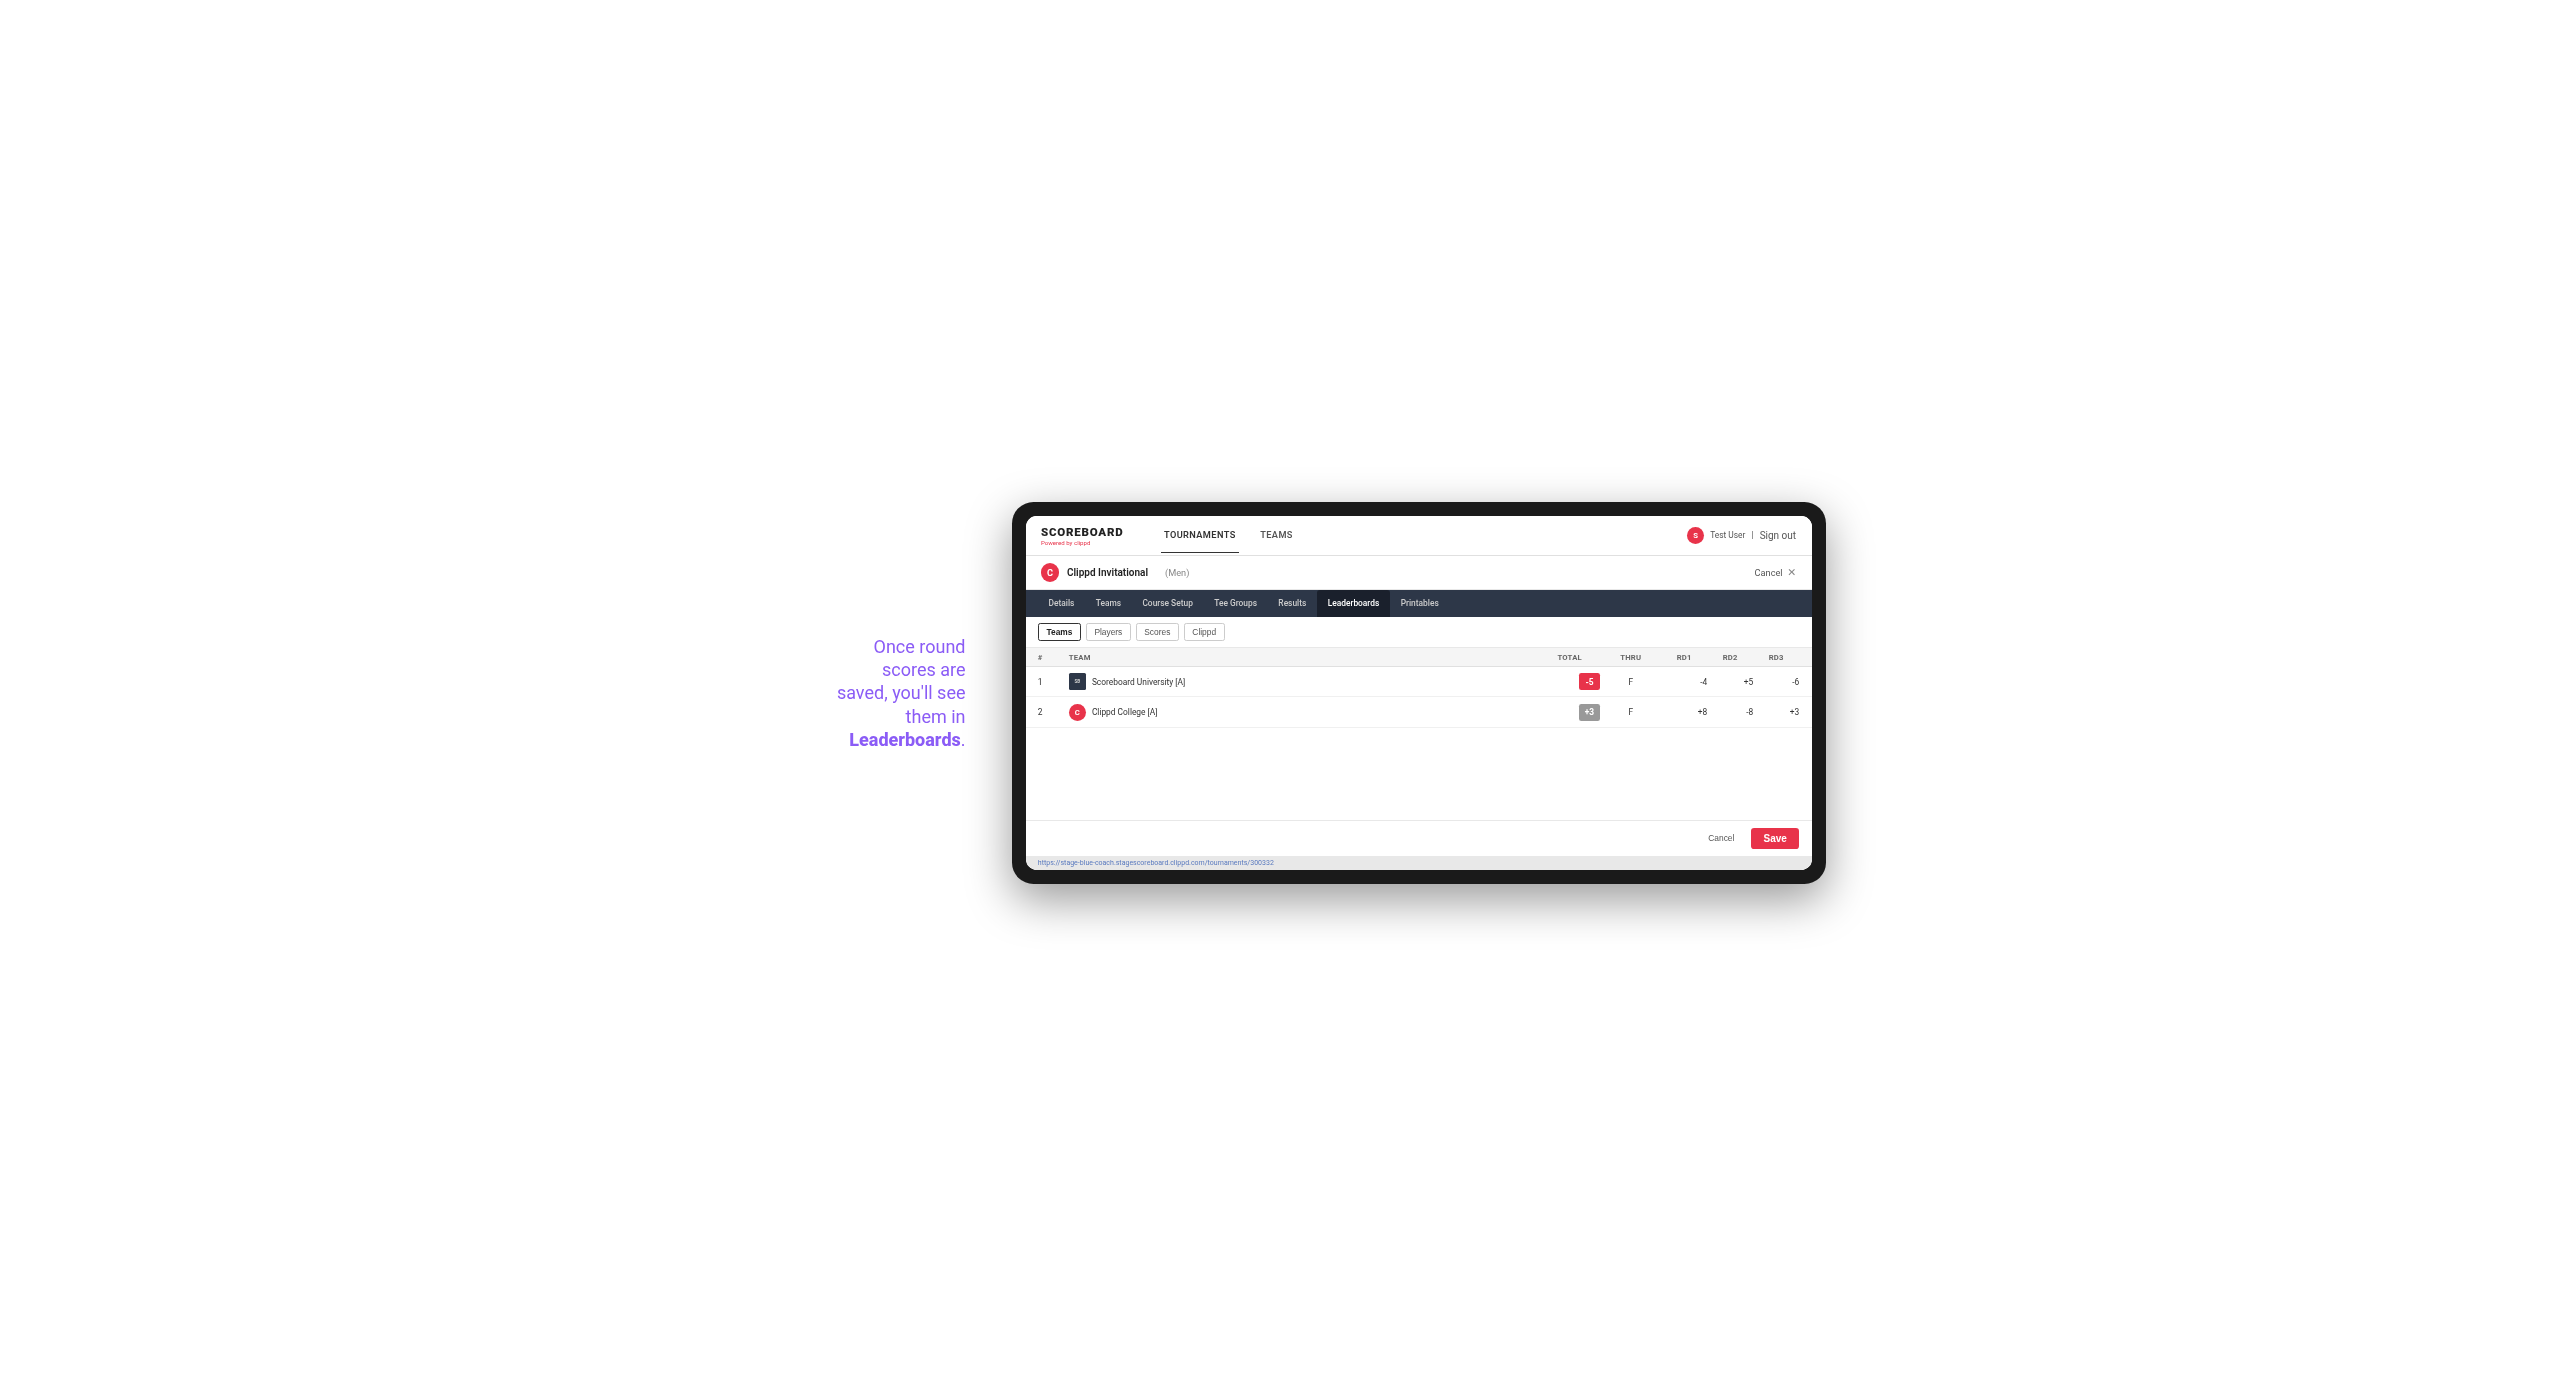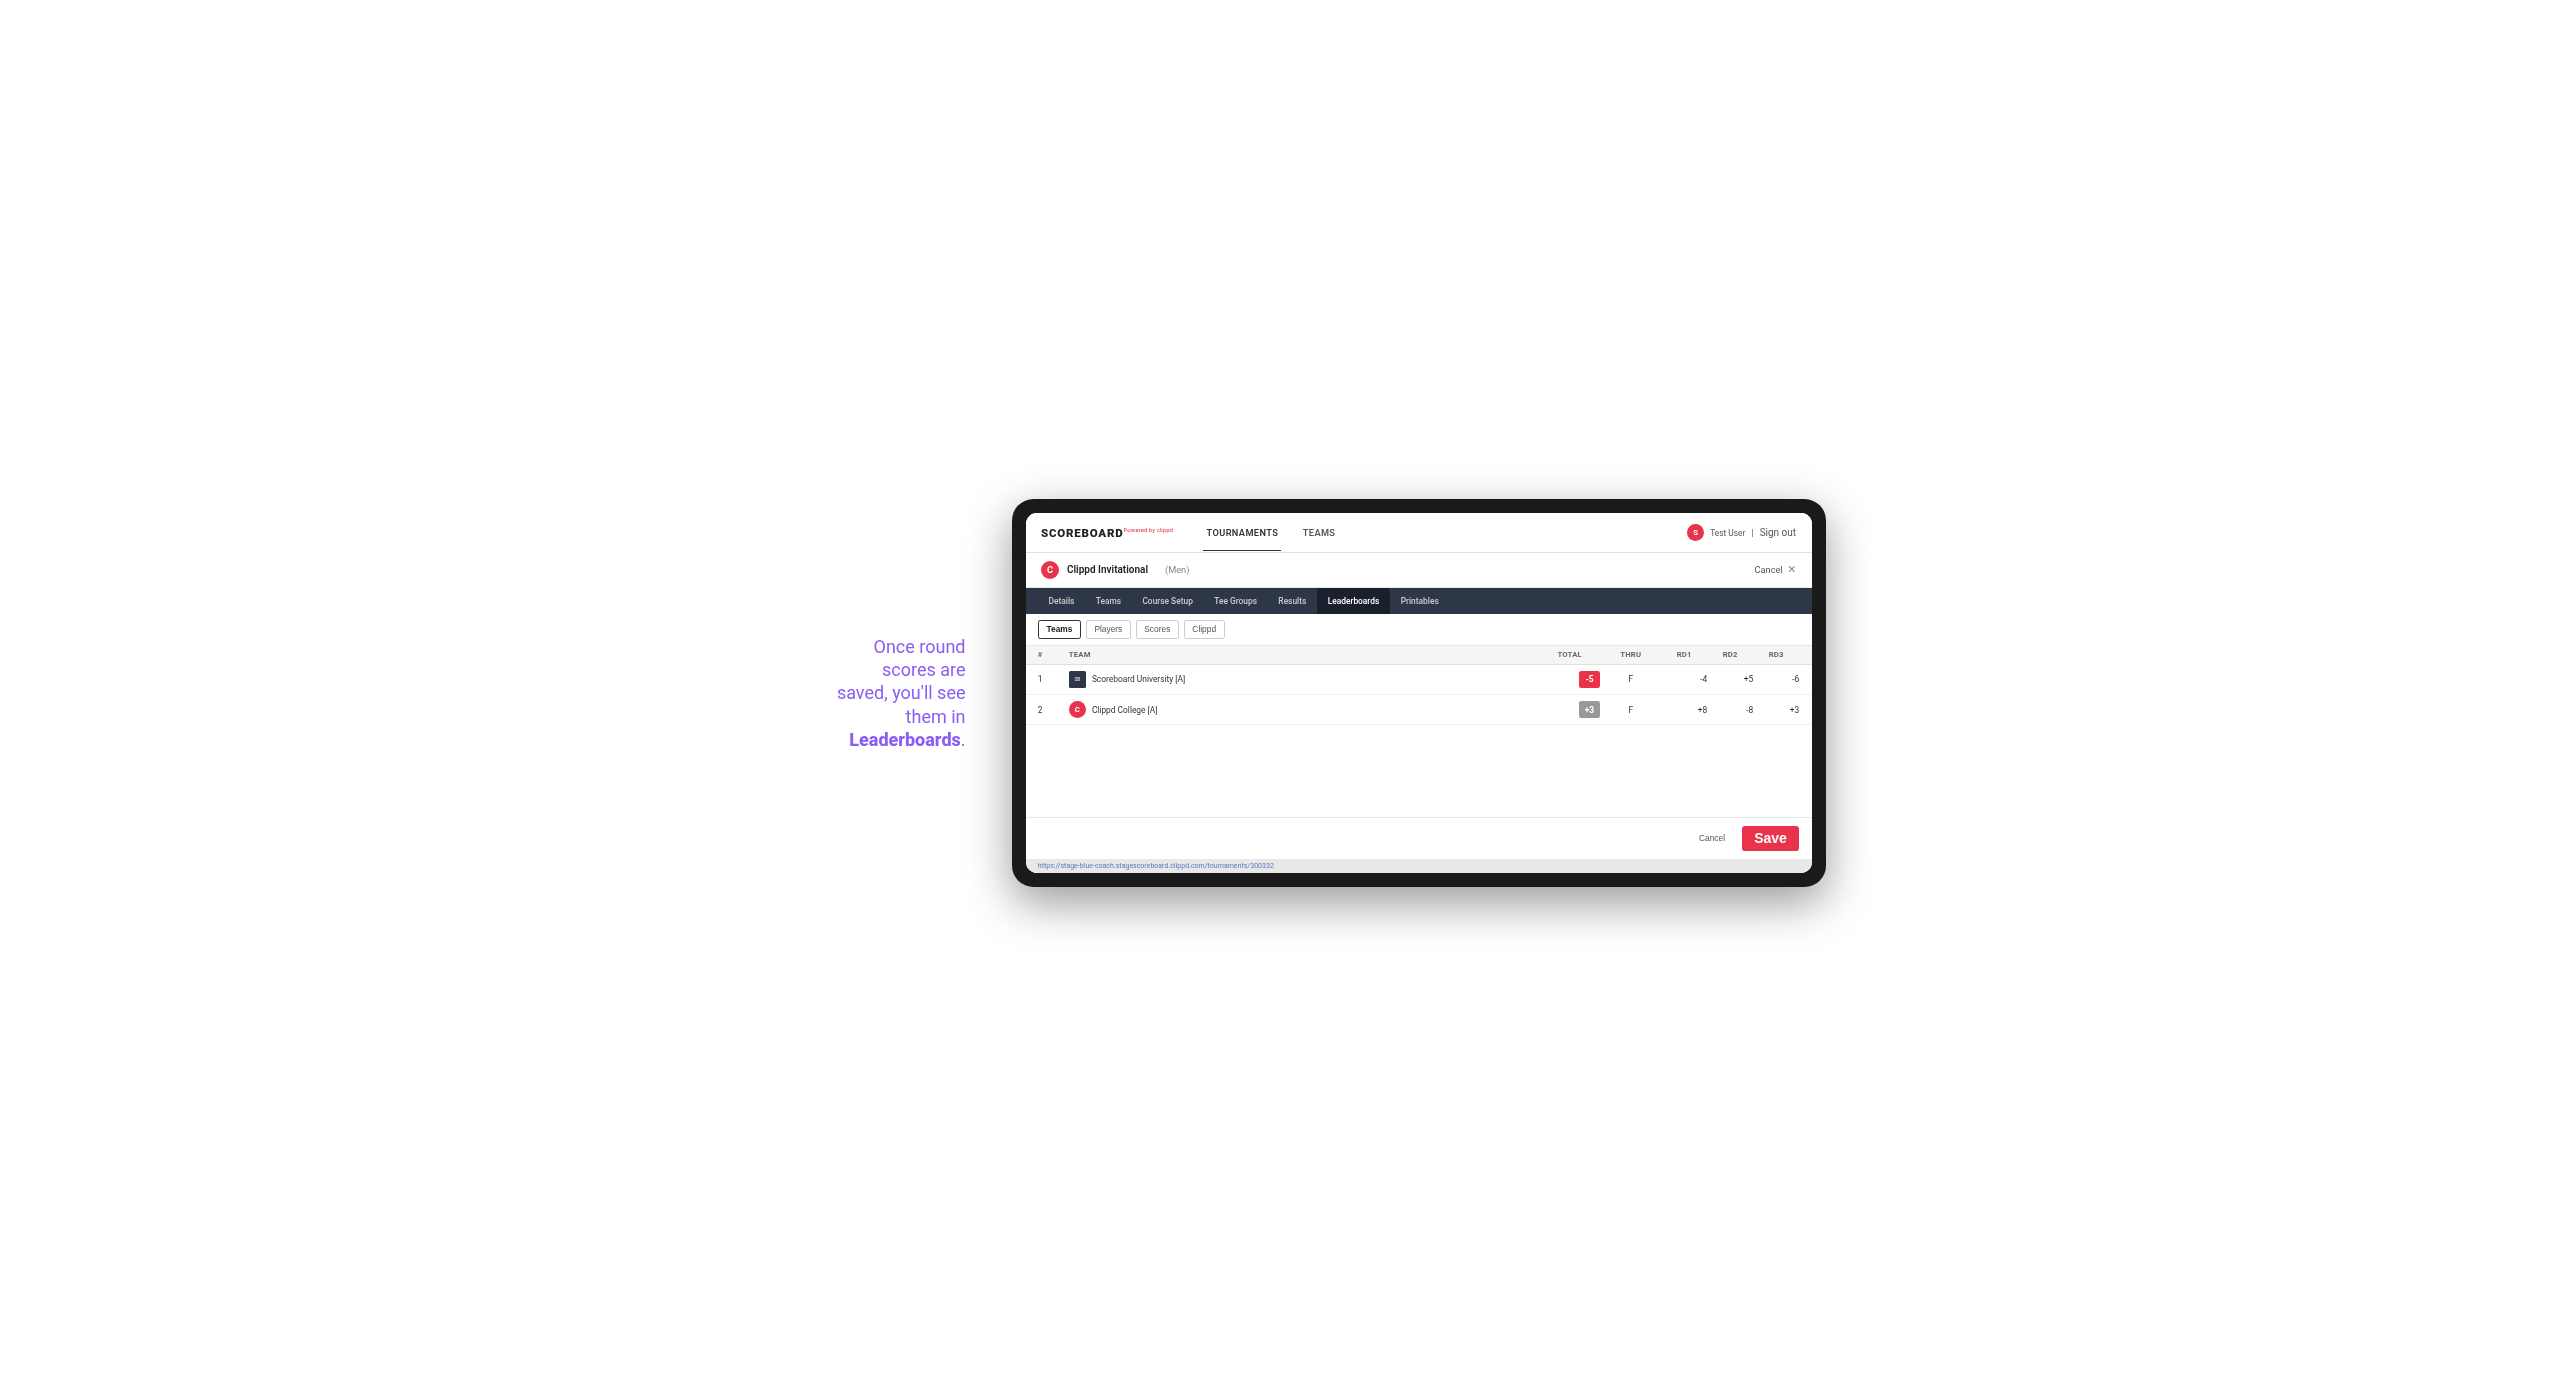--- a/index.html
+++ b/index.html
@@ -60,22 +60,22 @@
       border-bottom: 0.8px solid #e0e0e0;
       display: flex;
       align-items: center;
       padding: 0 15.4px;
       height: 40px;
       gap: 18.4px;
     }
 
     .logo-area {
       display: flex;
-      flex-direction: row;
-      margin-right: 12px;
+      flex-direction: column;
+      margin-right: 19px;
     }
 
     .logo-text {
       font-size: 11.5px;
       font-weight: 900;
       letter-spacing: 0.8px;
       color: #222;
       text-transform: uppercase;
     }
 
@@ -320,21 +320,21 @@
     .footer-cancel-btn {
       font-size: 8.4px;
       color: #555;
       background: none;
       border: none;
       cursor: pointer;
       padding: 4.6px 9.2px;
     }
 
     .footer-save-btn {
-      font-size: 14px;
+      font-size: 10px;
       font-weight: 600;
       color: white;
       background: #e8334a;
       border: none;
       border-radius: 3.1px;
       padding: 4.6px 12.3px;
       cursor: pointer;
     }
 
     .url-bar {

